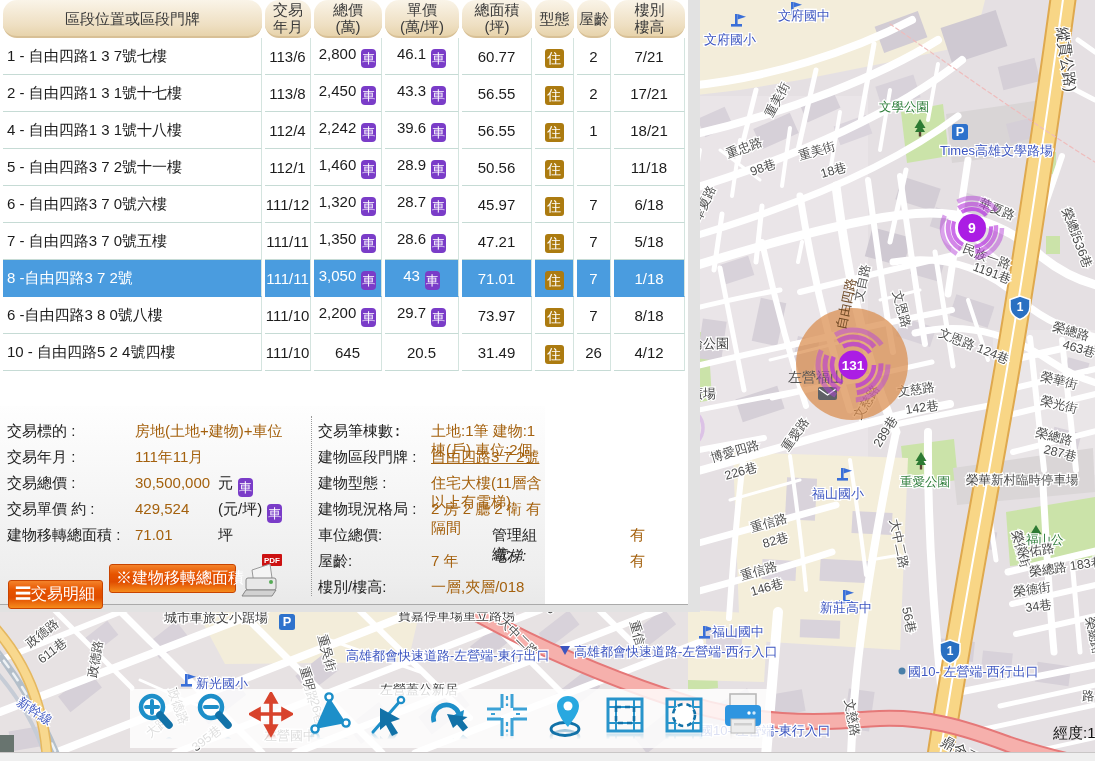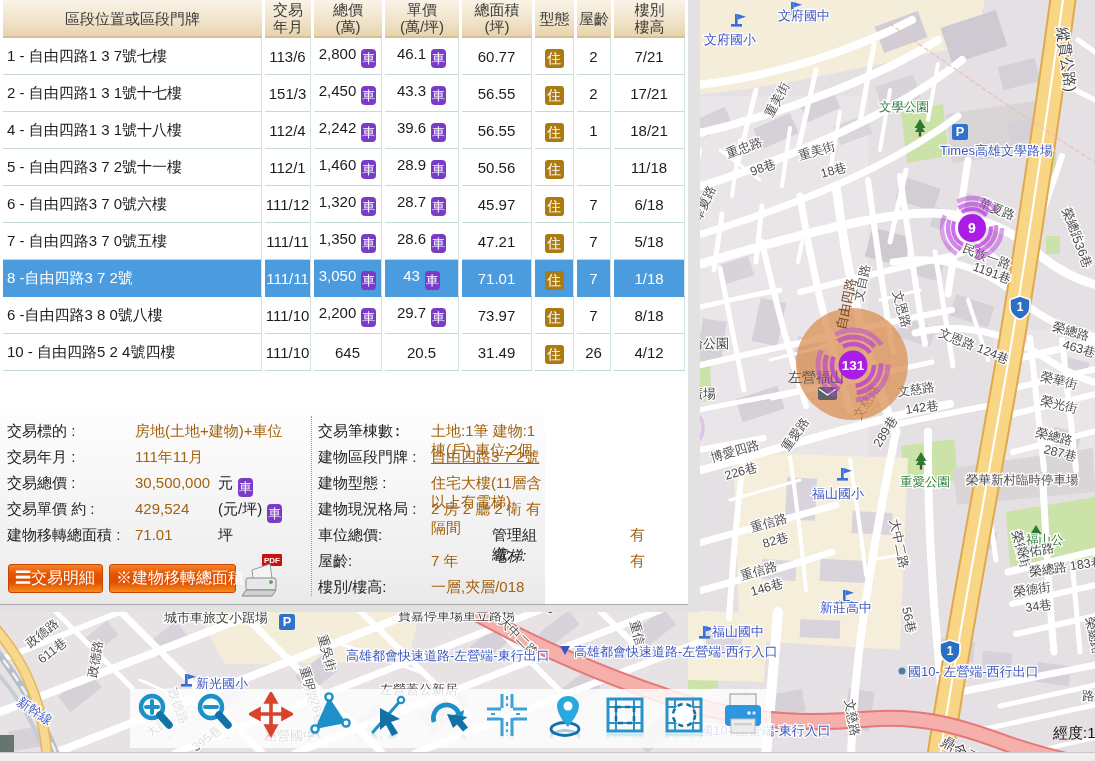--- a/index.html
+++ b/index.html
@@ -2,21 +2,21 @@
 <html><head><meta charset="utf-8">
 <style>
 html,body{margin:0;padding:0;}
 body{width:1095px;height:761px;overflow:hidden;font-family:"Liberation Sans",sans-serif;background:#efefef;}
 #stage{position:relative;width:1095px;height:761px;overflow:hidden;}
 #map{position:absolute;left:0;top:0;}
 #panel{position:absolute;left:0;top:0;width:688px;height:604px;background:#fff;border-bottom:1px solid #aaa;}
 #gutr{position:absolute;left:688px;top:0;width:12px;height:612px;background:#e2e2e2;}
 #gutb{position:absolute;left:0;top:605px;width:700px;height:7px;background:#e2e2e2;}
 table.tx{border-collapse:separate;border-spacing:3px 0;width:688px;table-layout:fixed;}
-table.tx th{background:linear-gradient(#faf4e8,#eedfc2 70%,#e7d3ab);border-bottom:2px solid #d8c096;font-weight:normal;color:#3a3a3a;font-size:15px;line-height:17px;height:36px;padding:0;}
+table.tx th{background:linear-gradient(#faf4e8,#eedfc2 70%,#e7d3ab);border-bottom:2px solid #d8c096;font-weight:normal;color:#3a3a3a;font-size:15px;line-height:17px;height:36px;padding:0;border-radius:14px;}
 table.tx td{border-bottom:1px solid #c6dbd5;border-right:1px solid #d4e4df;font-size:15px;color:#1c1c1c;height:36px;padding:0;text-align:center;background:#fff;}
 table.tx td.adr{text-align:left;padding-left:4px;font-size:15px;}
 table.tx tr.sel td{background:#4a9cdf;color:#fff;border-bottom-color:#4a9cdf;}
 .car{display:inline-block;width:15px;height:19px;background:#7a3cc8;color:#fff;border-radius:4px;font-size:13px;line-height:19px;margin-left:5px;vertical-align:-4px;text-align:center;}
 .res{display:inline-block;width:19px;height:19px;background:#ac7b10;color:#fff;border-radius:3px;font-size:14px;line-height:19px;vertical-align:-4px;text-align:center;}
 #detail{position:absolute;left:0;top:406px;width:545px;height:198px;background:linear-gradient(#fefefe,#eee 85%,#e9e9e9);font-size:15px;}
 #detail .lab{position:absolute;color:#222;}
 #detail .val{position:absolute;color:#a4610e;}
 #detail .blk{position:absolute;color:#222;}
 #dots{position:absolute;left:311px;top:10px;height:180px;border-left:1px dotted #9a9a9a;}
@@ -393,21 +393,21 @@
             <td>113/6</td>
             <td>2,800<span class="car">車</span></td>
             <td>46.1<span class="car">車</span></td>
             <td>60.77</td>
             <td><span class="res">住</span></td>
             <td>2</td>
             <td>7/21</td>
           </tr>
 <tr>
             <td class="adr">2 - 自由四路1 3 1號十七樓</td>
-            <td>151/3</td>
+            <td>113/8</td>
             <td>2,450<span class="car">車</span></td>
             <td>43.3<span class="car">車</span></td>
             <td>56.55</td>
             <td><span class="res">住</span></td>
             <td>2</td>
             <td>17/21</td>
           </tr>
 <tr>
             <td class="adr">4 - 自由四路1 3 1號十八樓</td>
             <td>112/4</td>
@@ -505,21 +505,21 @@
         <div class="val" style="left:431px;top:94px;">2 房 2 廳 2 衛 有隔間</div>
 <div class="lab" style="left:318px;top:120px;">車位總價:</div>
         <div class="lab" style="left:492px;top:120px;">管理組織:</div>
         <div class="val" style="left:630px;top:120px;">有</div>
 <div class="lab" style="left:318px;top:146px;">屋齡:</div>
         <div class="val" style="left:431px;top:146px;">7 年</div>
         <div class="lab" style="left:492px;top:141px;font-style:italic;">電梯:</div>
         <div class="val" style="left:630px;top:146px;">有</div>
 <div class="lab" style="left:318px;top:172px;">樓別/樓高:</div>
         <div class="val" style="left:431px;top:172px;">一層,夾層/018</div>
-<div class="obtn" style="left:8px;top:158px;width:81px;"><span style="letter-spacing:0;">☰</span>交易明細</div>
+<div class="obtn" style="left:8px;top:174px;width:81px;"><span style="letter-spacing:0;">☰</span>交易明細</div>
 <div class="obtn" style="left:109px;top:158px;width:113px;">※建物移轉總面積</div>
 <svg style="position:absolute;left:240px;top:146px;" width="44" height="48" viewBox="0 0 44 48">
 <rect x="22" y="2" width="20" height="12" fill="#cc1111" rx="1"></rect>
           <text x="32" y="11" font-size="8" fill="#fff" text-anchor="middle" font-weight="bold">PDF</text>
 <polygon points="12,18 30,12 32,26 14,32" fill="#f4f4f4" stroke="#999" stroke-width="1"></polygon>
 <rect x="6" y="26" width="30" height="12" fill="#e8e8e8" stroke="#888" stroke-width="1" rx="2"></rect>
 <polygon points="6,38 36,38 32,44 2,44" fill="#d2d2d2" stroke="#888" stroke-width="1"></polygon>
 <circle cx="31" cy="30" r="2" fill="#55aa55"></circle>
 </svg>
 </div>

